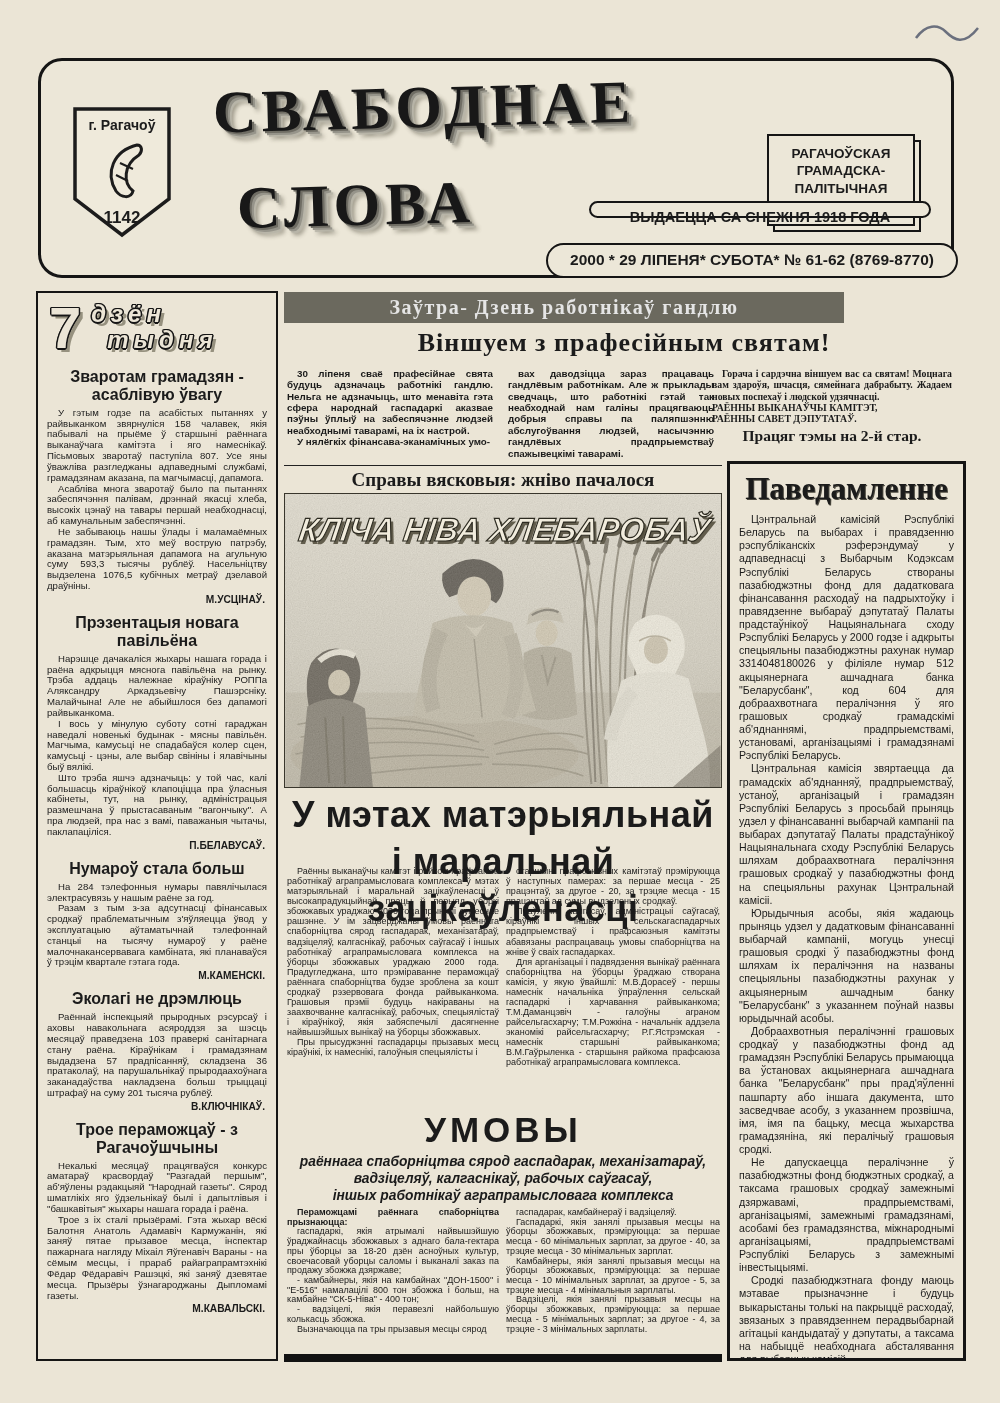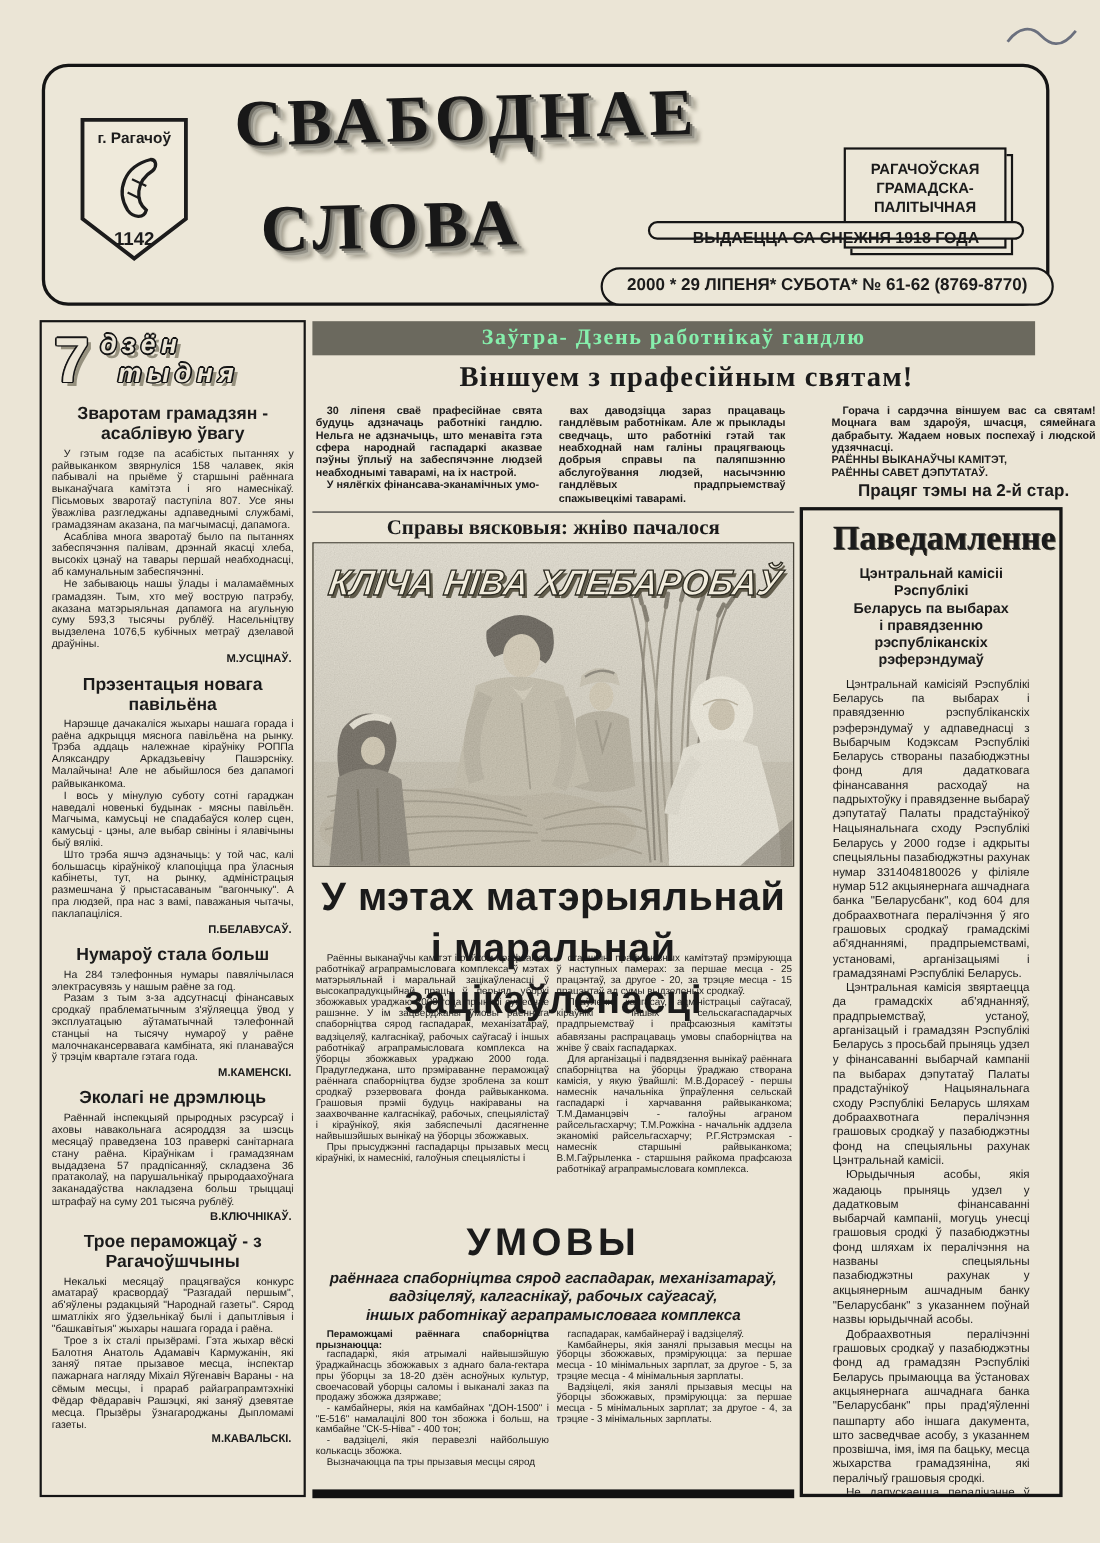--- a/index.html
+++ b/index.html
@@ -42,30 +42,30 @@
   .outl { color:#ebe5d6;
     text-shadow:-1.5px 0 #151515, 1.5px 0 #151515, 0 -1.5px #151515, 0 1.5px #151515,
       -1px -1px #151515, 1px 1px #151515, 1px -1px #151515, -1px 1px #151515, 4px 4px 0 #96917f; }
   .wk7 { font-size:58px; font-weight:bold; line-height:0.92; margin-right:10px; }
   .wkw span { display:block; font-size:24px; font-weight:bold; font-style:italic; letter-spacing:5px; line-height:1.1; }
   .wkw .l2 { margin-left:16px; }
   .lh { font-weight:bold; font-size:16px; line-height:1.12; text-align:center; margin:9px 0 4px; }
   .lbody p { font-size:9.6px; line-height:1.13; text-indent:11px; text-align:justify; }
   .author { text-align:right; font-weight:bold; font-size:10.2px; margin:2px 2px 3px 0; }
   
-  .banner { position:absolute; left:284px; top:292px; width:657px; height:31px;
-    background:#6b695e; color:#86efac; font-family:"Liberation Serif", serif;
+  .banner { position:absolute; left:284px; top:292px; width:560px; height:31px;
+    background:#6b695e; color:#e5e5e5; font-family:"Liberation Serif", serif;
     font-weight:bold; font-size:20px; letter-spacing:1.5px; text-align:center; line-height:30px; }
   .g-head { position:absolute; left:284px; top:328px; width:680px; text-align:center;
     font-family:"Liberation Serif", serif; font-weight:bold; font-size:26px; letter-spacing:1px; }
   .gcol { position:absolute; top:368px; height:94px; overflow:hidden; }
   .gcol p { font-size:9.8px; font-weight:bold; line-height:1.16; text-indent:10px; text-align:justify; }
   .gc1 { left:287px; width:206px; }
   .gc2 { left:508px; width:206px; }
-  .gc3 { left:756px; width:240px; }
+  .gc3 { left:712px; width:240px;font-family:Liberation Serif, serif; }
   .gsign { font-size:10.4px; font-weight:bold; text-align:right; line-height:1.12; text-indent:0 !important; }
   .gcont { font-size:15.5px; font-weight:bold; text-align:center; margin-top:2px; }
   
   .ph-head { position:absolute; left:284px; top:465px; width:438px; text-align:center;
     font-family:"Liberation Serif", serif; font-weight:bold; font-size:19px; border-top:1.5px solid #222; padding-top:3px; }
   .photo { position:absolute; left:284px; top:493px; width:438px; height:295px; border:1px solid #39362c; background:#c9c3b2; }
   
   .inc-head { position:absolute; left:284px; top:792px; width:438px; text-align:center;
     font-weight:bold; font-size:36px; line-height:1.3; letter-spacing:0.5px; }
   .icol { position:absolute; top:866px; }
@@ -78,21 +78,21 @@
   .um-sub { position:absolute; left:294px; top:1153px; width:418px; text-align:center;
     font-weight:bold; font-style:italic; font-size:13.8px; line-height:1.24; white-space:pre-line; }
   .ucol { position:absolute; top:1208px; height:144px; overflow:hidden; }
   .ucol p { font-size:9px; line-height:1.08; text-indent:10px; text-align:justify; }
   .ucol .lead { font-weight:bold; }
   .uc1 { left:287px; width:212px; }
   .uc2 { left:506px; width:214px; }
   .blackbar { position:absolute; left:284px; top:1354px; width:438px; height:8px; background:#121212; }
   
   .annbox { position:absolute; left:727px; top:461px; width:239px; height:900px;
-    border:3px solid #151515; background:#ebe5d6; padding:5px 27px; overflow:hidden; }
+    border:3px solid #151515; background:#ebe5d6; padding:5px 9px; overflow:hidden; }
   .ann-title { font-family:"Liberation Serif", serif; font-weight:bold; font-size:31px;
     text-align:center; letter-spacing:0px; margin:2px 0 6px;
     text-shadow:1px 1px 0 #4d4a40; }
   .ann-sub { font-weight:bold; font-size:13px; line-height:1.22; text-align:center; white-space:pre-line; margin-bottom:8px; }
   .annbox p { font-size:10.6px; line-height:1.24; text-indent:12px; text-align:justify; }
 </style>
 </head>
 <body>
 
 <div class="page">
@@ -306,31 +306,28 @@
 іншых работнікаў аграпрамысловага комплекса</div>
   <div class="ucol uc1">
     <p class="lead">Пераможцамі раённага спаборніцтва прызнаюцца:</p>
     <p>гаспадаркі, якія атрымалі найвышэйшую ўраджайнасць збожжавых з аднаго бала-гектара пры ўборцы за 18-20 дзён асноўных культур, своечасовай уборцы саломы і выканалі заказ па продажу збожжа дзяржаве;</p>
     <p>- камбайнеры, якія на камбайнах "ДОН-1500" і "Е-516" намалацілі 800 тон збожжа і больш, на камбайне "СК-5-Ніва" - 400 тон;</p>
     <p>- вадзіцелі, якія перавезлі найбольшую колькасць збожжа.</p>
     <p>Вызначаюцца па тры прызавыя месцы сярод</p>
   </div>
   <div class="ucol uc2">
     <p>гаспадарак, камбайнераў і вадзіцеляў.</p>
+    <p>Гаспадаркі, якія занялі прызавыя месцы на ўборцы збожжавых, прэміруюцца: за першае месца - 60 мінімальных зарплат, за другое - 40, за трэцяе месца - 30 мінімальных зарплат.</p>
     <p>Камбайнеры, якія занялі прызавыя месцы на ўборцы збожжавых, прэміруюцца: за першае месца - 10 мінімальных зарплат, за другое - 5, за трэцяе месца - 4 мінімальныя зарплаты.</p>
     <p>Вадзіцелі, якія занялі прызавыя месцы на ўборцы збожжавых, прэміруюцца: за першае месца - 5 мінімальных зарплат; за другое - 4, за трэцяе - 3 мінімальных зарплаты.</p>
   </div>
   <div class="blackbar"></div>
 
   <div class="annbox">
     <div class="ann-title">Паведамленне</div>
-    <div class="ann-sub">Цэнтральнай камісіі Рэспублікі
-Беларусь па выбарах
-і правядзенню рэспубліканскіх
-рэферэндумаў</div>
     <p>Цэнтральнай камісіяй Рэспублікі Беларусь па выбарах і правядзенню рэспубліканскіх рэферэндумаў у адпаведнасці з Выбарчым Кодэксам Рэспублікі Беларусь створаны пазабюджэтны фонд для дадатковага фінансавання расходаў на падрыхтоўку і правядзенне выбараў дэпутатаў Палаты прадстаўнікоў Нацыянальнага сходу Рэспублікі Беларусь у 2000 годзе і адкрыты спецыяльны пазабюджэтны рахунак нумар 3314048180026 у філіяле нумар 512 акцыянернага ашчаднага банка "Беларусбанк", код 604 для добраахвотнага пералічэння ў яго грашовых сродкаў грамадскімі аб'яднаннямі, прадпрыемствамі, установамі, арганізацыямі і грамадзянамі Рэспублікі Беларусь.</p>
     <p>Цэнтральная камісія звяртаецца да грамадскіх аб'яднанняў, прадпрыемстваў, устаноў, арганізацый і грамадзян Рэспублікі Беларусь з просьбай прыняць удзел у фінансаванні выбарчай кампаніі па выбарах дэпутатаў Палаты прадстаўнікоў Нацыянальнага сходу Рэспублікі Беларусь шляхам добраахвотнага пералічэння грашовых сродкаў у пазабюджэтны фонд на спецыяльны рахунак Цэнтральнай камісіі.</p>
     <p>Юрыдычныя асобы, якія жадаюць прыняць удзел у дадатковым фінансаванні выбарчай кампаніі, могуць унесці грашовыя сродкі ў пазабюджэтны фонд шляхам іх пералічэння на названы спецыяльны пазабюджэтны рахунак у акцыянерным ашчадным банку "Беларусбанк" з указаннем поўнай назвы юрыдычнай асобы.</p>
     <p>Добраахвотныя пералічэнні грашовых сродкаў у пазабюджэтны фонд ад грамадзян Рэспублікі Беларусь прымаюцца ва ўстановах акцыянернага ашчаднага банка "Беларусбанк" пры прад'яўленні пашпарту або іншага дакумента, што засведчвае асобу, з указаннем прозвішча, імя, імя па бацьку, месца жыхарства грамадзяніна, які пералічыў грашовыя сродкі.</p>
     <p>Не дапускаецца пералічэнне ў пазабюджэтны фонд бюджэтных сродкаў, а таксама грашовых сродкаў замежнымі дзяржавамі, прадпрыемствамі, арганізацыямі, замежнымі грамадзянамі, асобамі без грамадзянства, міжнароднымі арганізацыямі, прадпрыемствамі Рэспублікі Беларусь з замежнымі інвестыцыямі.</p>
     <p>Сродкі пазабюджэтнага фонду маюць мэтавае прызначэнне і будуць выкарыстаны толькі на пакрыццё расходаў, звязаных з правядзеннем перадвыбарнай агітацыі кандыдатаў у дэпутаты, а таксама на набыццё неабходнага абсталявання для выбарчых камісій.</p>
   </div>
 
 </div>
 

